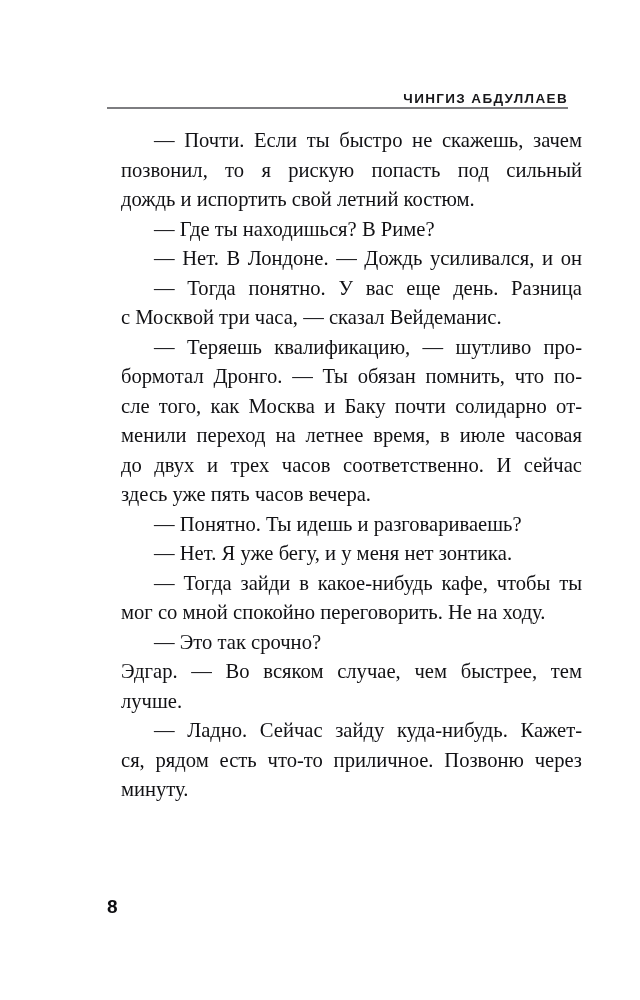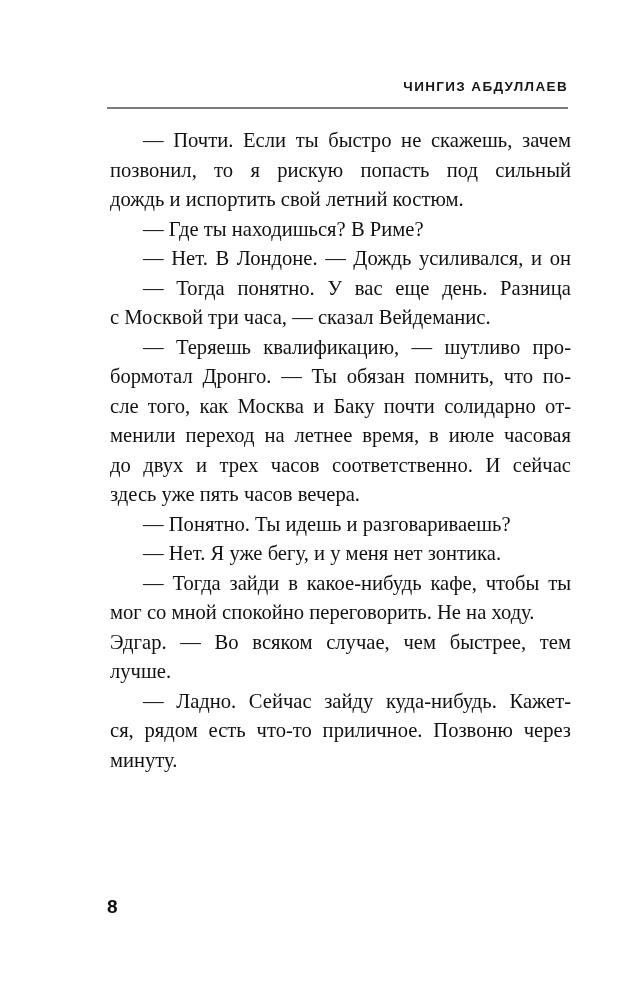--- a/index.html
+++ b/index.html
@@ -13,21 +13,21 @@
     height: 1000px;
     background: #ffffff;
     overflow: hidden;
     box-sizing: border-box;
   }
 
   
   .running-head {
     position: absolute;
     left: 107px;
-    top: 78px;
+    top: 90px;
     width: 461px;
     text-align: right;
     font-family: "Liberation Sans", sans-serif;
     font-size: 13.5px;
     font-weight: bold;
     letter-spacing: 1.35px;
     color: #17171a;
     line-height: 18px;
     white-space: nowrap;
   }
@@ -36,21 +36,21 @@
     left: 107px;
     top: 107px;
     width: 461px;
     height: 2px;
     background: #7d7d80;
   }
 
   
   .textblock {
     position: absolute;
-    left: 110px;
+    left: 121px;
     top: 126px;
     width: 461px;
     font-family: "Liberation Serif", "DejaVu Serif", serif;
     font-size: 20.6px;
     line-height: 29.5px;
     color: #111114;
     text-align: justify;
     text-justify: inter-word;
     -webkit-hyphens: none;
     hyphens: none;
@@ -123,20 +123,23 @@
         <span class="j first end">— Понятно. Ты идешь и разговариваешь?</span>
       </p>
       <p style="text-indent: 0px;">
         <span class="j first end">— Нет. Я уже бегу, и у меня нет зонтика.</span>
       </p>
       <p style="text-indent: 0px;">
         <span class="j first">— Тогда зайди в какое-нибудь кафе, чтобы ты</span>
         <span class="j end">мог со мной спокойно переговорить. Не на ходу.</span>
       </p>
       <p style="text-indent: 0px;">
+        <span class="j first end">— Это так срочно?</span>
+      </p>
+      <p style="text-indent: 0px;">
         <span class="j">Эдгар. — Во всяком случае, чем быстрее, тем</span>
         <span class="j end">лучше.</span>
       </p>
       <p style="text-indent: 0px;">
         <span class="j first">— Ладно. Сейчас зайду куда-нибудь. Кажет-</span>
         <span class="j">ся, рядом есть что-то приличное. Позвоню через</span>
         <span class="j end">минуту.</span>
       </p>
     </div>
 

